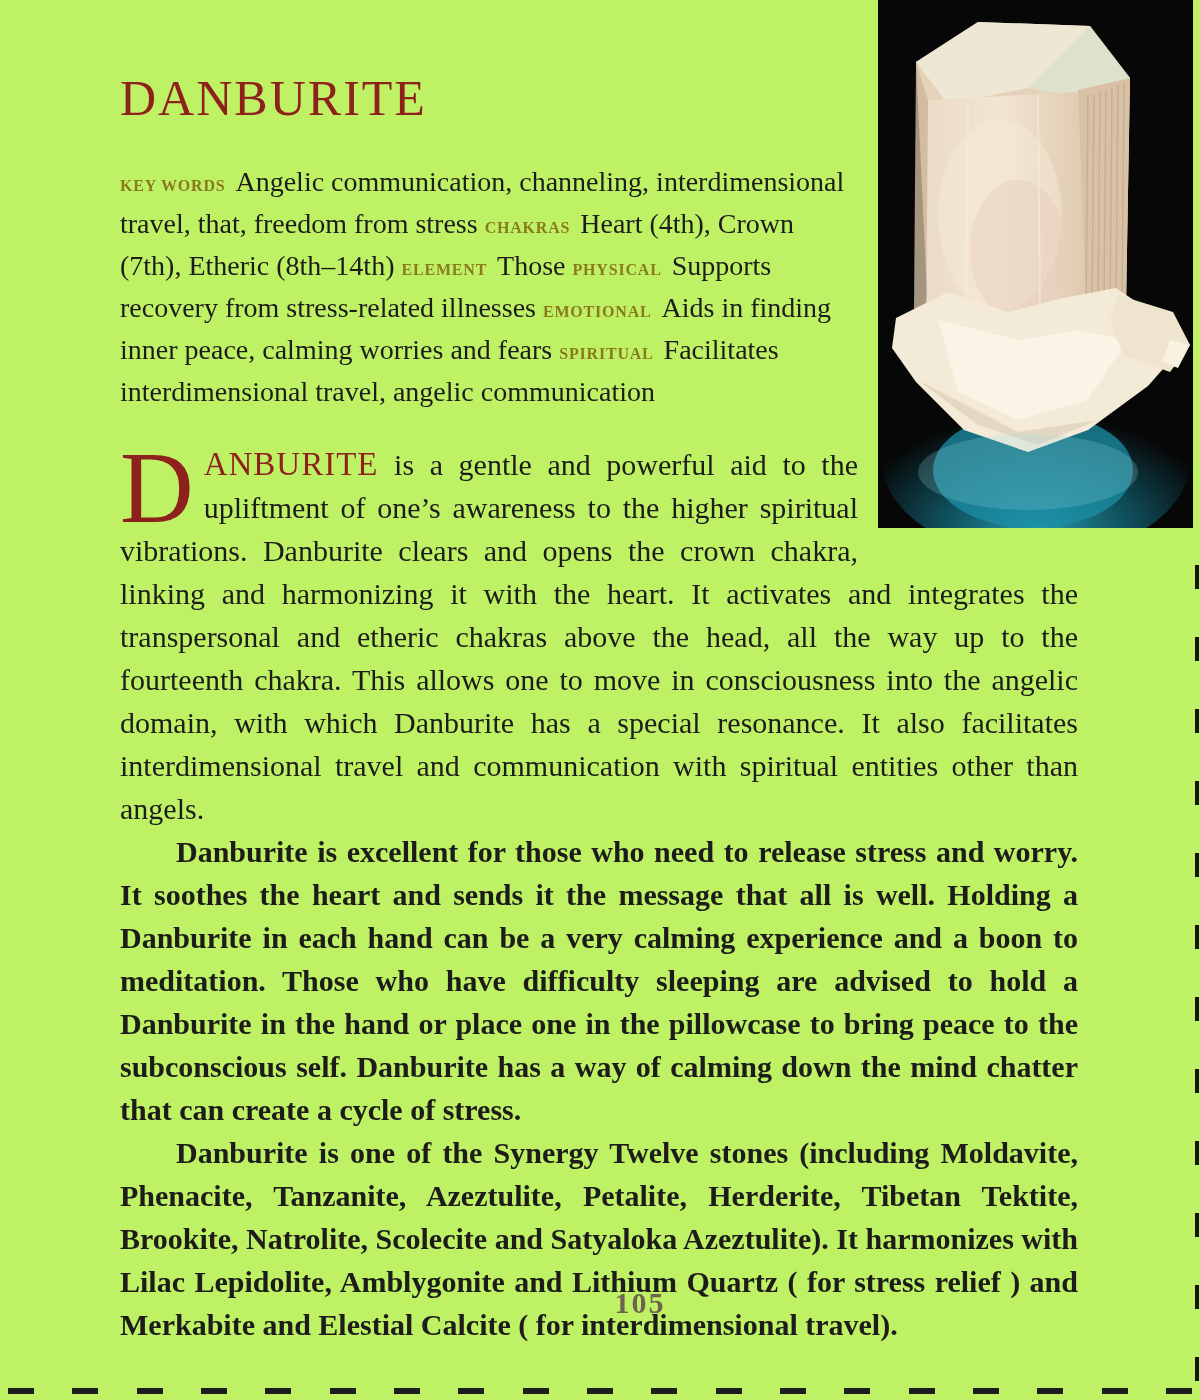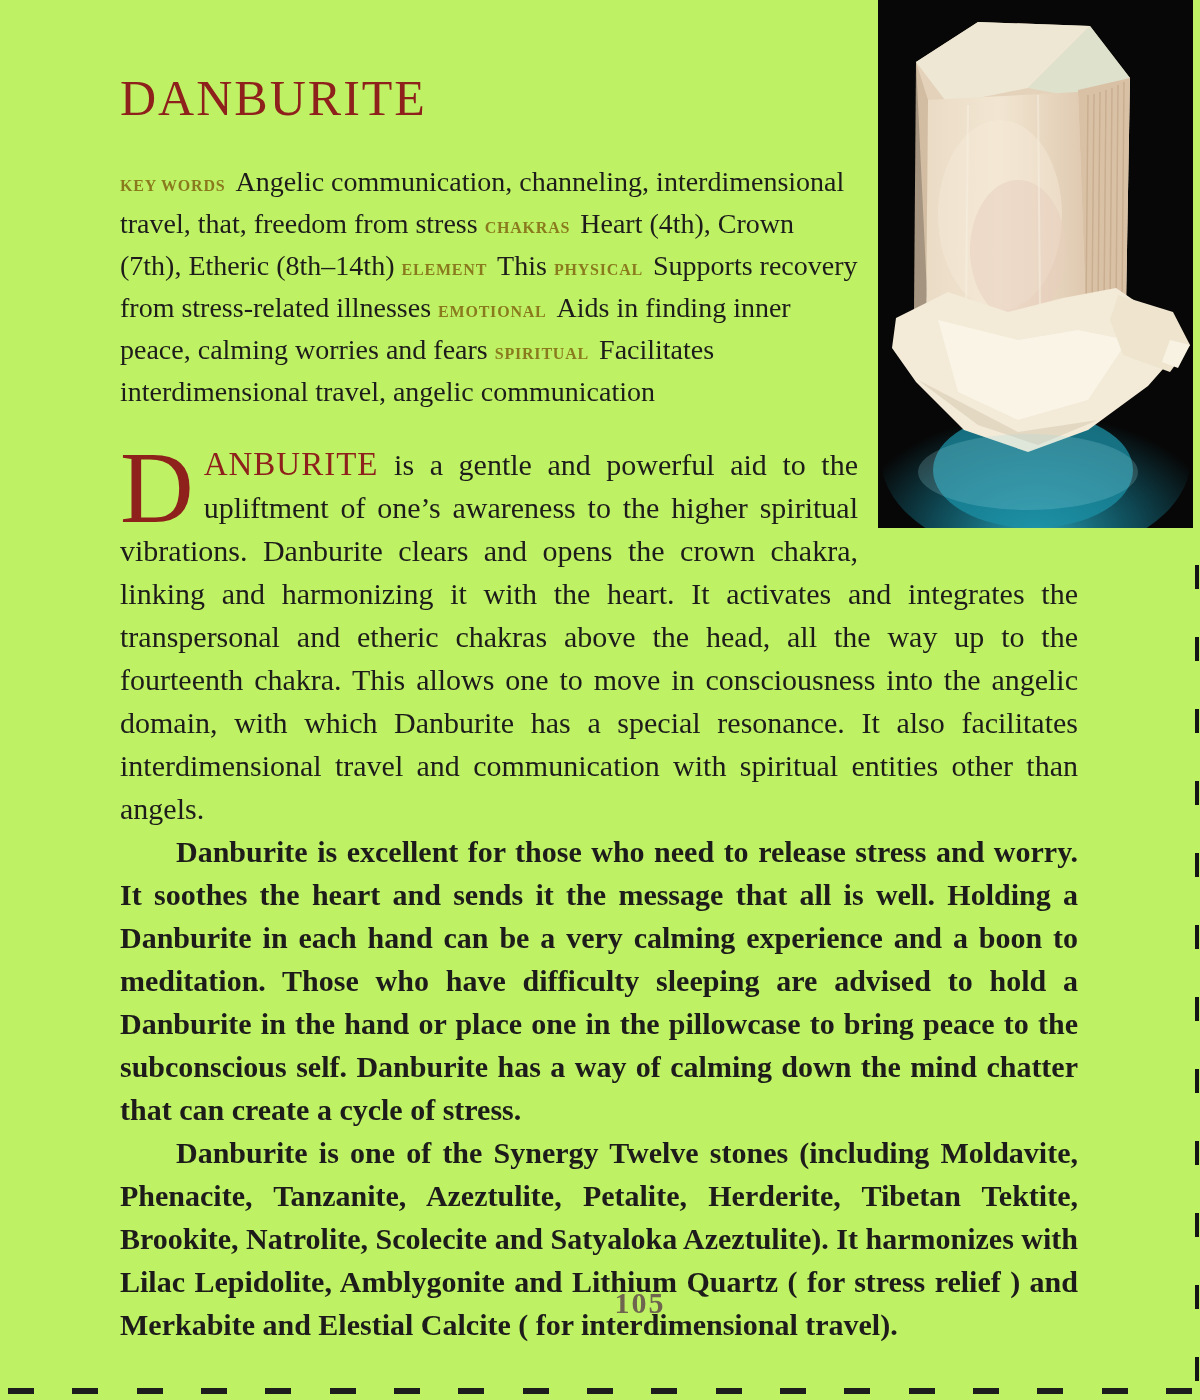--- a/index.html
+++ b/index.html
@@ -95,21 +95,21 @@
   </div>
 
   <div class="content">
     <div class="photo-spacer"></div>
 
     <h1 class="title">DANBURITE</h1>
 
     <div class="props">
       <span class="prop"><b class="plabel">KEY WORDS</b><span>Angelic communication, channeling, interdimensional travel, that, freedom from stress</span></span>
       <span class="prop"><b class="plabel">CHAKRAS</b><span>Heart (4th), Crown (7th), Etheric (8th–14th)</span></span>
-      <span class="prop"><b class="plabel">ELEMENT</b><span>This</span></span>
+      <span class="prop"><b class="plabel">ELEMENT</b><span>Those</span></span>
       <span class="prop"><b class="plabel">PHYSICAL</b><span>Supports recovery from stress-related illnesses</span></span>
       <span class="prop"><b class="plabel">EMOTIONAL</b><span>Aids in finding inner peace, calming worries and fears</span></span>
       <span class="prop"><b class="plabel">SPIRITUAL</b><span>Facilitates interdimensional travel, angelic communication</span></span>
     </div>
 
     <div class="bodytext">
       <p><span class="dropcap">D</span><span class="leadcaps">ANBURITE</span><span> is a gentle and powerful aid to the upliftment of one’s awareness to the higher spiritual vibrations. Danburite clears and opens the crown chakra, linking and harmonizing it with the heart. It activates and integrates the transpersonal and etheric chakras above the head, all the way up to the fourteenth chakra. This allows one to move in consciousness into the angelic domain, with which Danburite has a special resonance. It also facilitates interdimensional travel and communication with spiritual entities other than angels.</span></p>
       <p class="indent">Danburite is excellent for those who need to release stress and worry. It soothes the heart and sends it the message that all is well. Holding a Danburite in each hand can be a very calming experience and a boon to meditation. Those who have difficulty sleeping are advised to hold a Danburite in the hand or place one in the pillowcase to bring peace to the subconscious self. Danburite has a way of calming down the mind chatter that can create a cycle of stress.</p>
       <p class="indent">Danburite is one of the Synergy Twelve stones (including Moldavite, Phenacite, Tanzanite, Azeztulite, Petalite, Herderite, Tibetan Tektite, Brookite, Natrolite, Scolecite and Satyaloka Azeztulite). It harmonizes with Lilac Lepidolite, Amblygonite and Lithium Quartz ( for stress relief ) and Merkabite and Elestial Calcite ( for interdimensional travel).</p>
     </div>

